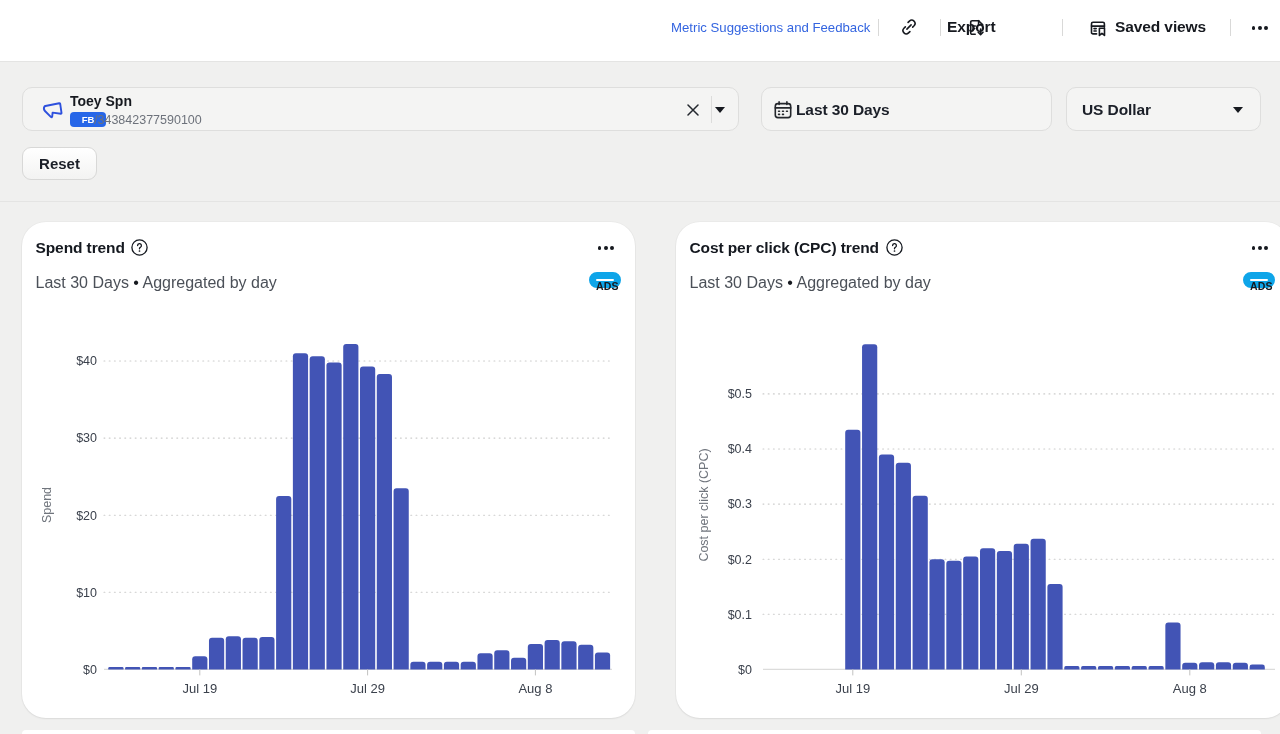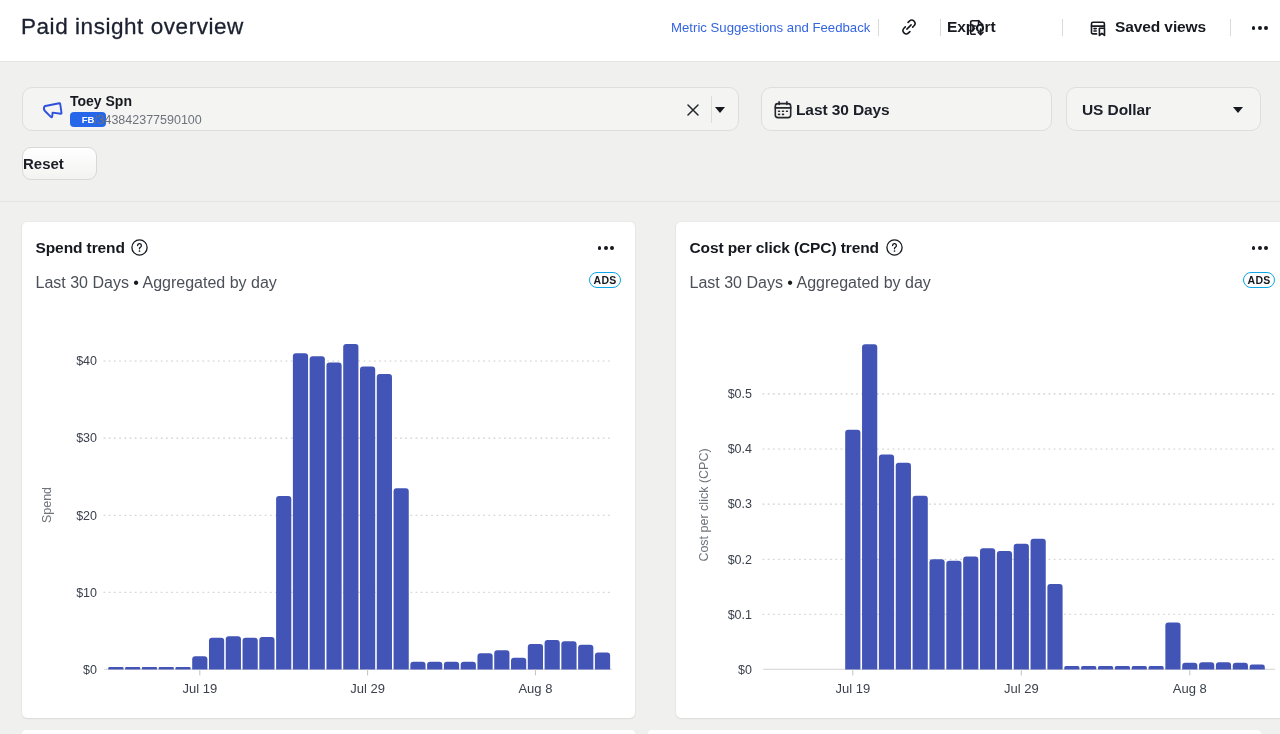--- a/index.html
+++ b/index.html
@@ -22,38 +22,37 @@
 #datebox { left:761px; width:291px; }
 #usdbox { left:1066px; width:195px; }
 #toey { left:70px; top:93px; font-size:14px; font-weight:700; color:#16191f; }
 #fbbadge { left:70px; top:111.5px; width:36px; height:15px; background:#2666e8; border-radius:4px; color:#fff; font-size:9.5px; font-weight:700; text-align:center; line-height:15px; }
 #acctid { left:94px; top:112.5px; font-size:12.5px; color:#6d727b; }
 #seldiv { left:711px; top:96px; width:1px; height:27px; background:#dcdcdb; }
 #datetext { left:796px; top:101px; font-size:15.5px; font-weight:700; color:#1b1f28; letter-spacing:-0.1px;}
 #usdtext { left:1082px; top:101px; font-size:15.5px; font-weight:700; color:#1b1f28; letter-spacing:-0.1px;}
 .caret { width:0; height:0; border-left:5.5px solid transparent; border-right:5.5px solid transparent; border-top:6px solid #16191f; }
 
-.btn { top:147px; height:33px; background:linear-gradient(#ffffff,#f3f3f2); border:1px solid #d8d8d7; border-radius:9px; font-size:15px; font-weight:700; color:#1b1f28; }
+.btn { top:147px; height:33px; background:linear-gradient(#ffffff,#f3f3f2); border:1px solid #d8d8d7; border-radius:9px; font-size:15px; font-weight:700; color:#1b1f28; text-align:center; }
 #btn-reset { left:22px; width:75px; line-height:31px; }
 #btn-save { left:111px; width:135px; line-height:31px; }
 
-.card { top:222px; width:613px; height:496px; background:#fff; border-radius:5px; box-shadow:0 1px 2px rgba(0,0,0,0.07), 0 0 0 1px rgba(0,0,0,0.025); }
+.card { top:222px; width:613px; height:496px; background:#fff; border-radius:24px; box-shadow:0 1px 2px rgba(0,0,0,0.07), 0 0 0 1px rgba(0,0,0,0.025); }
 #card1 { left:22px; }
 #card2 { left:676px; }
 .cardtitle { left:13.5px; top:17px; font-size:15.5px; font-weight:700; color:#14181f; letter-spacing:-0.1px; position:absolute; }
 .cardsub { left:13.5px; top:52px; font-size:16px; color:#4b5058; position:absolute; }
 .carddots { left:575.5px; top:24px; position:absolute; }
-.adspill { position:absolute; left:567px; top:50px; width:32px; height:16px; border:1px solid #0ea5e9; border-radius:8px; font-size:10.5px; font-weight:700; color:#16191f; text-align:center; line-height:14px; letter-spacing:0.2px; background:#fff; }
+.adspill { position:absolute; left:567px; top:50px; width:32px; height:16px; border:7px solid #0ea5e9; border-radius:8px; font-size:10.5px; font-weight:700; color:#16191f; text-align:center; line-height:14px; letter-spacing:0.2px; background:#fff; }
 .helpq { position:absolute; top:17px; width:17px; height:17px; }
 .stub { top:730px; width:613px; height:4px; background:#fff; border-radius:12px 12px 0 0; position:absolute; }
 </style>
 </head>
 <body>
 <div id="page">
-  <div class="abs" id="title">Paid insight overview</div>
   <div class="abs" id="hdr-link">Metric Suggestions and Feedback</div>
   <div class="abs vsep" style="left:878px;"></div>
   <svg class="abs" style="left:900px; top:18px;" width="18" height="18" viewBox="0 0 24 24" fill="none" stroke="#16191f" stroke-width="2.1" stroke-linecap="round" stroke-linejoin="round">
       <path d="M9.2 14.8 L14.8 9.2"></path>
       <path d="M10.8 5.9 L12.6 4.1 a4.35 4.35 0 0 1 6.15 6.15 L16.9 12.1"></path>
       <path d="M13.2 18.1 L11.4 19.9 a4.35 4.35 0 0 1 -6.15 -6.15 L7.1 11.9"></path>
     </svg>
   <div class="abs vsep" style="left:940px;"></div>
   <svg class="abs" style="left:968px; top:19px;" width="18" height="18" viewBox="0 0 18 18" fill="none" stroke="#16191f" stroke-width="1.6" stroke-linecap="round" stroke-linejoin="round">
       <path d="M10.6 1.7 H4.1 a1.4 1.4 0 0 0 -1.4 1.4 v 10.8 a1.4 1.4 0 0 0 1.4 1.4 h 3.1"></path>

